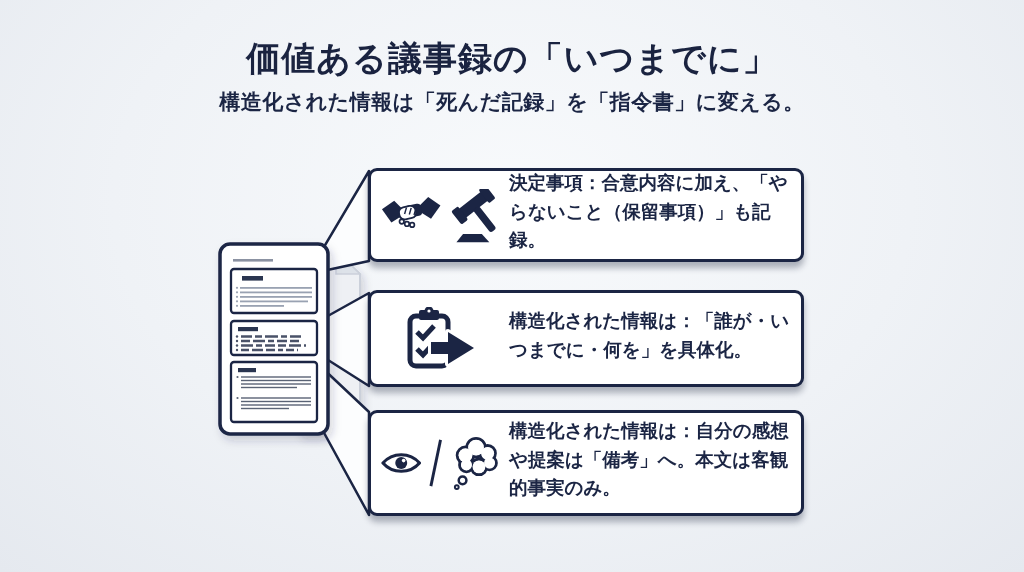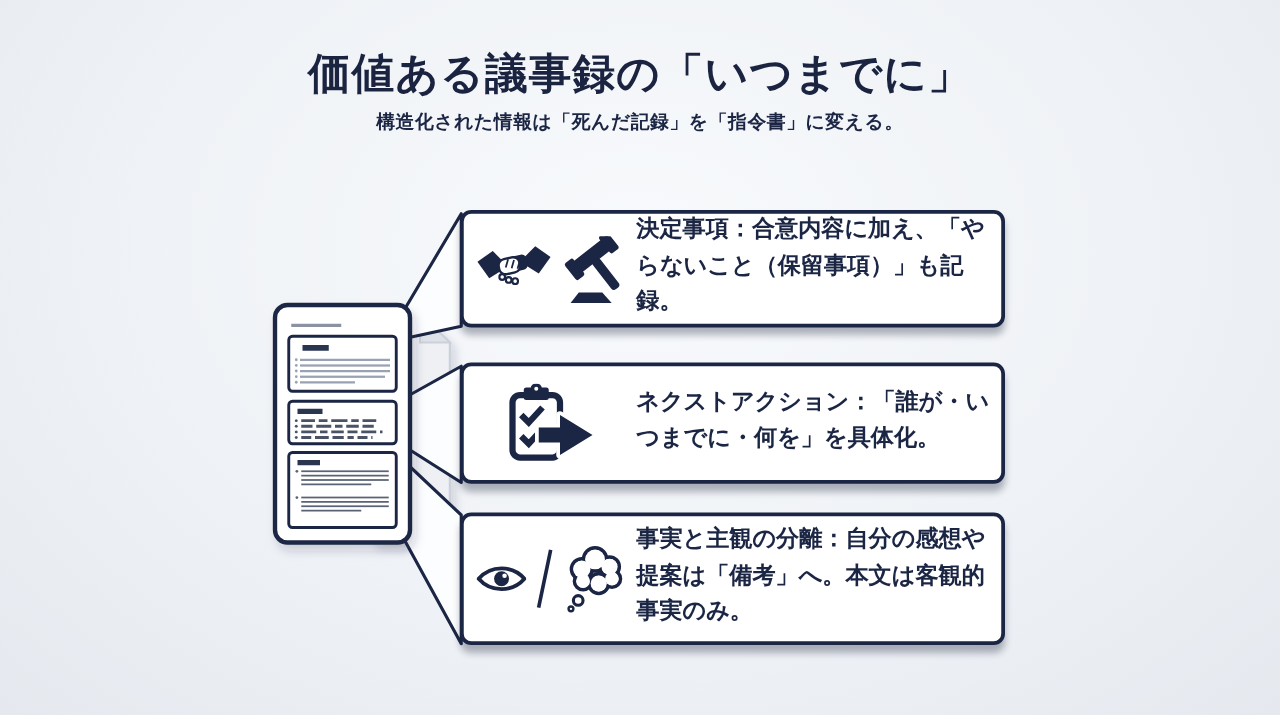--- a/index.html
+++ b/index.html
@@ -9,21 +9,21 @@
     font-family:"Liberation Sans","DejaVu Sans",sans-serif;
     color:#1b2544;
   }
   .title{
     position:absolute;top:36px;left:0;width:100%;
     text-align:center;font-size:34px;font-weight:800;letter-spacing:1px;
     color:#1a2340;margin:0;
   }
   .subtitle{
     position:absolute;top:88px;left:0;width:100%;
-    text-align:center;font-size:15px;font-weight:700;letter-spacing:.5px;
+    text-align:center;font-size:21px;font-weight:700;letter-spacing:.5px;
     color:#1b2544;margin:0;
   }
   .illustration{position:absolute;left:0;top:0;z-index:1;}
   .callout{
     position:absolute;z-index:2;box-sizing:border-box;
     background:#ffffff;border:3.5px solid #1b2544;border-radius:9px;
     box-shadow:0 6px 6px rgba(23,32,58,.33);
     display:flex;align-items:center;padding-left:10px;
   }
   .callout .icons{
@@ -161,21 +161,21 @@
         <circle cx="25" cy="4" r="4.5" fill="#1b2544"></circle>
         <circle cx="25" cy="4" r="1.6" fill="#ffffff"></circle>
         <path d="M13 25 l6 6 l11 -12" stroke="#1b2544" stroke-width="5" fill="none"></path>
         <path d="M13 42 l6 6 l11 -12" stroke="#1b2544" stroke-width="5" fill="none"></path>
         <g>
           <path d="M27 35 h17 v-10 l26 16 -26 16 v-10 h-17 z" fill="#ffffff" stroke="#ffffff" stroke-width="6" stroke-linejoin="round"></path>
           <path d="M27 35 h17 v-10 l26 16 -26 16 v-10 h-17 z" fill="#1b2544"></path>
         </g>
       </svg>
     </div>
-    <p class="callout-text">ネクストアクション：「誰が・いつまでに・何を」を具体化。</p>
+    <p class="callout-text">構造化された情報は：「誰が・いつまでに・何を」を具体化。</p>
   </div>
 
   <div class="callout" id="callout-3">
     <div class="icons">
       <svg width="42" height="30" viewBox="0 0 42 30">
         <path d="M2 15 C12 3.5 30 3.5 40 15 C30 26.5 12 26.5 2 15 Z" fill="#ffffff" stroke="#1b2544" stroke-width="3.2" stroke-linejoin="round"></path>
         <circle cx="21" cy="15" r="6.2" fill="#1b2544"></circle>
         <circle cx="23.5" cy="12.5" r="1.9" fill="#ffffff"></circle>
       </svg>
       <svg width="16" height="52" viewBox="0 0 16 52">
@@ -195,16 +195,16 @@
             <circle cx="26" cy="13" r="8.2"></circle>
           <circle cx="38" cy="19" r="6.7"></circle>
             <circle cx="40" cy="29" r="5.7"></circle>
           <circle cx="29" cy="33" r="6.7"></circle>
             <circle cx="16" cy="31" r="5.7"></circle>
         </g>
         <circle cx="12" cy="47" r="4" fill="#ffffff" stroke="#1b2544" stroke-width="2.6"></circle>
         <circle cx="6" cy="54" r="2" fill="#ffffff" stroke="#1b2544" stroke-width="2"></circle>
       </svg>
     </div>
-    <p class="callout-text">事実と主観の分離：自分の感想や提案は「備考」へ。本文は客観的事実のみ。</p>
+    <p class="callout-text">構造化された情報は：自分の感想や提案は「備考」へ。本文は客観的事実のみ。</p>
   </div>
 
 </div>
 
 </body></html>

